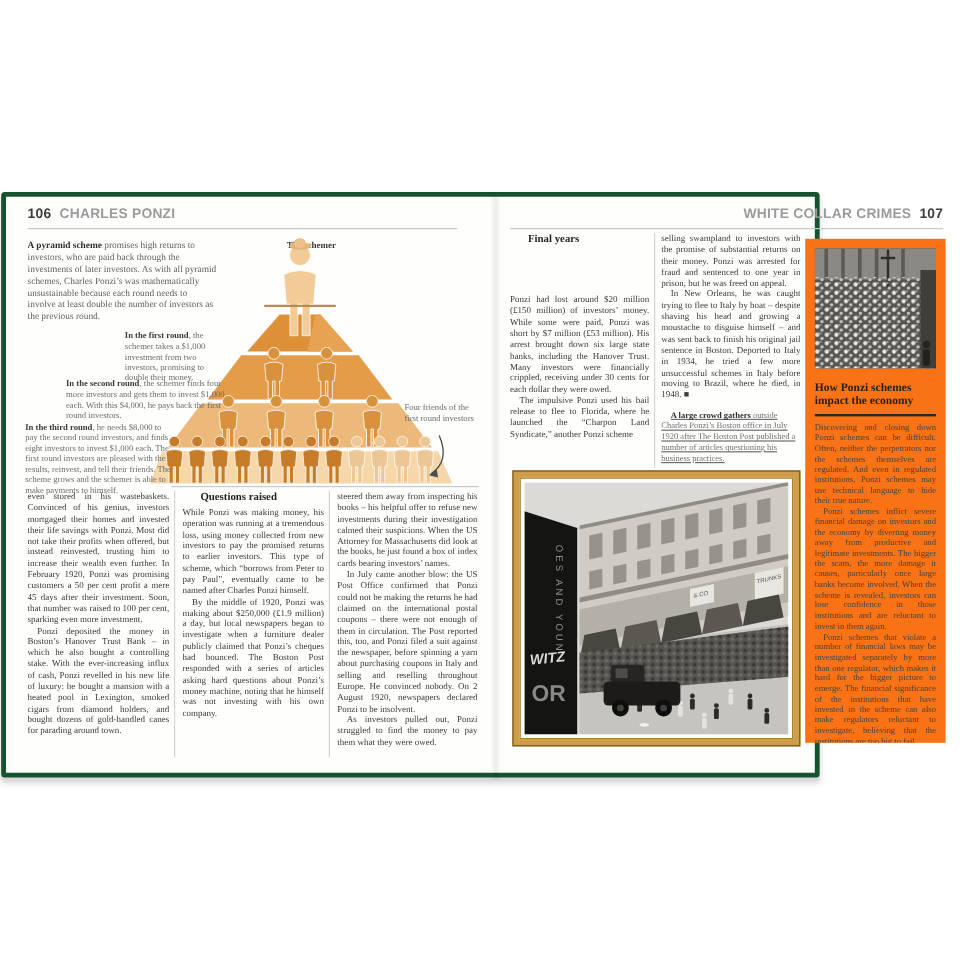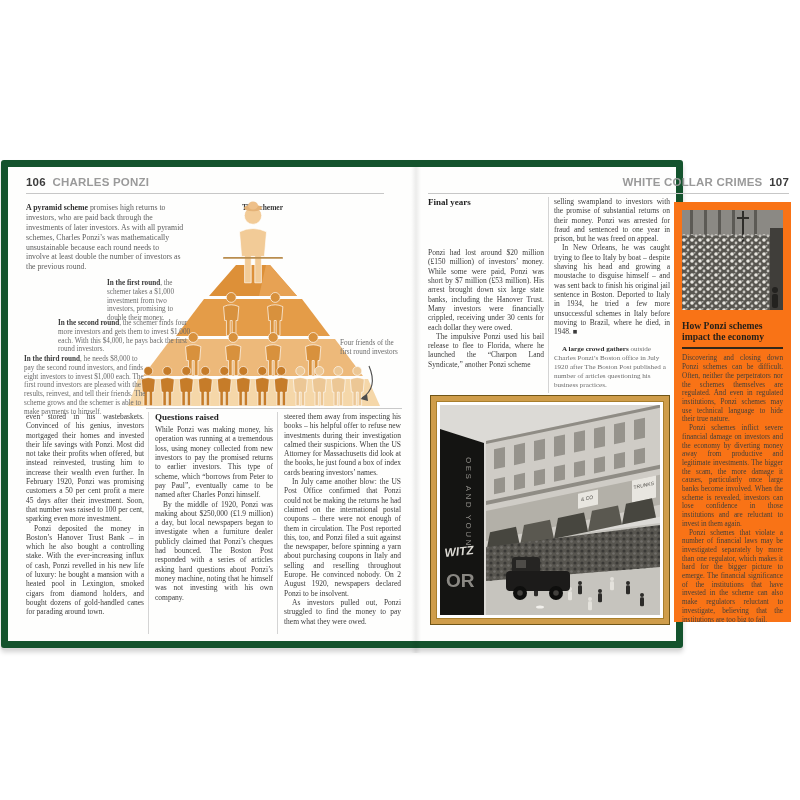--- a/index.html
+++ b/index.html
@@ -1,19 +1,19 @@
 <!DOCTYPE html>
 <html><head>
 <meta charset="utf-8">
 <style>
   * { margin:0; padding:0; box-sizing:border-box; }
   html,body { width:800px; height:800px; background:#ffffff; overflow:hidden;
               font-family:"Liberation Serif", serif; }
   .spread { position:absolute; left:1px; top:160px; width:682px; height:488px;
-            background:#fefefd; border:7px solid #14532d; border-radius:3px;
+            background:#fefefd; border:4px solid #14532d; border-radius:3px;
             box-shadow:0 2px 0 #d8d8d8, 0 4px 5px rgba(0,0,0,.18); }
   .page { position:absolute; top:0; height:486px; }
   .page-left { left:0; width:408px; }
   .page-right { left:408px; width:387px; }
   .spine { position:absolute; left:403px; top:0; width:10px; height:486px;
            background:linear-gradient(90deg, rgba(0,0,0,0) 0%, rgba(0,0,0,.07) 50%, rgba(0,0,0,0) 100%); }
 
   
   .hdr { position:absolute; top:9px; font-family:"Liberation Sans", sans-serif;
          font-weight:700; font-size:11.5px; letter-spacing:.2px; white-space:nowrap; }
@@ -26,26 +26,26 @@
   .anno b { color:#3a3a3a; }
   .intro { position:absolute; left:18px; top:36px; width:158px; font-size:7.8px;
            line-height:1.27; color:#5d5d5d; }
   .intro b { color:#2f2f2f; }
   .schemer-lbl { position:absolute; left:234px; top:36px; font-size:7.5px; font-weight:700; color:#3a3a3a; }
 
   
   .col { position:absolute; font-size:7.5px; line-height:1.24; color:#3b3b3b;
          text-align:justify; overflow:hidden; }
   .col p + p { text-indent:8px; }
-  .col h3 { font-size:9px; color:#1f1f1f; margin:3px 0 2px; font-weight:700; }
+  .col h3 { font-size:9px; color:#1f1f1f; margin:3px 15px 2px; font-weight:700; }
   .col h3:first-child { margin-top:0; }
   .vrule { position:absolute; width:1px; background:#d4d4d4; }
   .hrule-cols { position:absolute; left:138px; top:241px; width:256px; height:1px; background:#c9c9c9; }
 
-  .caption { margin-top:9px; font-size:7.1px; line-height:1.25; color:#6e6e6e; text-align:left; }
+  .caption { margin-top:9px; font-size:7.1px; line-height:1.25; color:#6e6e6e; text-align:left;text-decoration:underline; }
   .caption b { color:#2f2f2f; }
 
   
   .photo-frame { position:absolute; left:14px; top:228px; width:240px; height:230px;
                  border:1px solid #6f5518; background:#cf9d4a; padding:5px; }
   .photo-inner { width:100%; height:100%; border:1px solid #a87e2c; background:#ffffff; padding:3px; }
   .photo-inner svg { display:block; width:100%; height:100%; }
 
   
   .sidebar { position:absolute; left:258px; top:35px; width:117px; height:420px;

